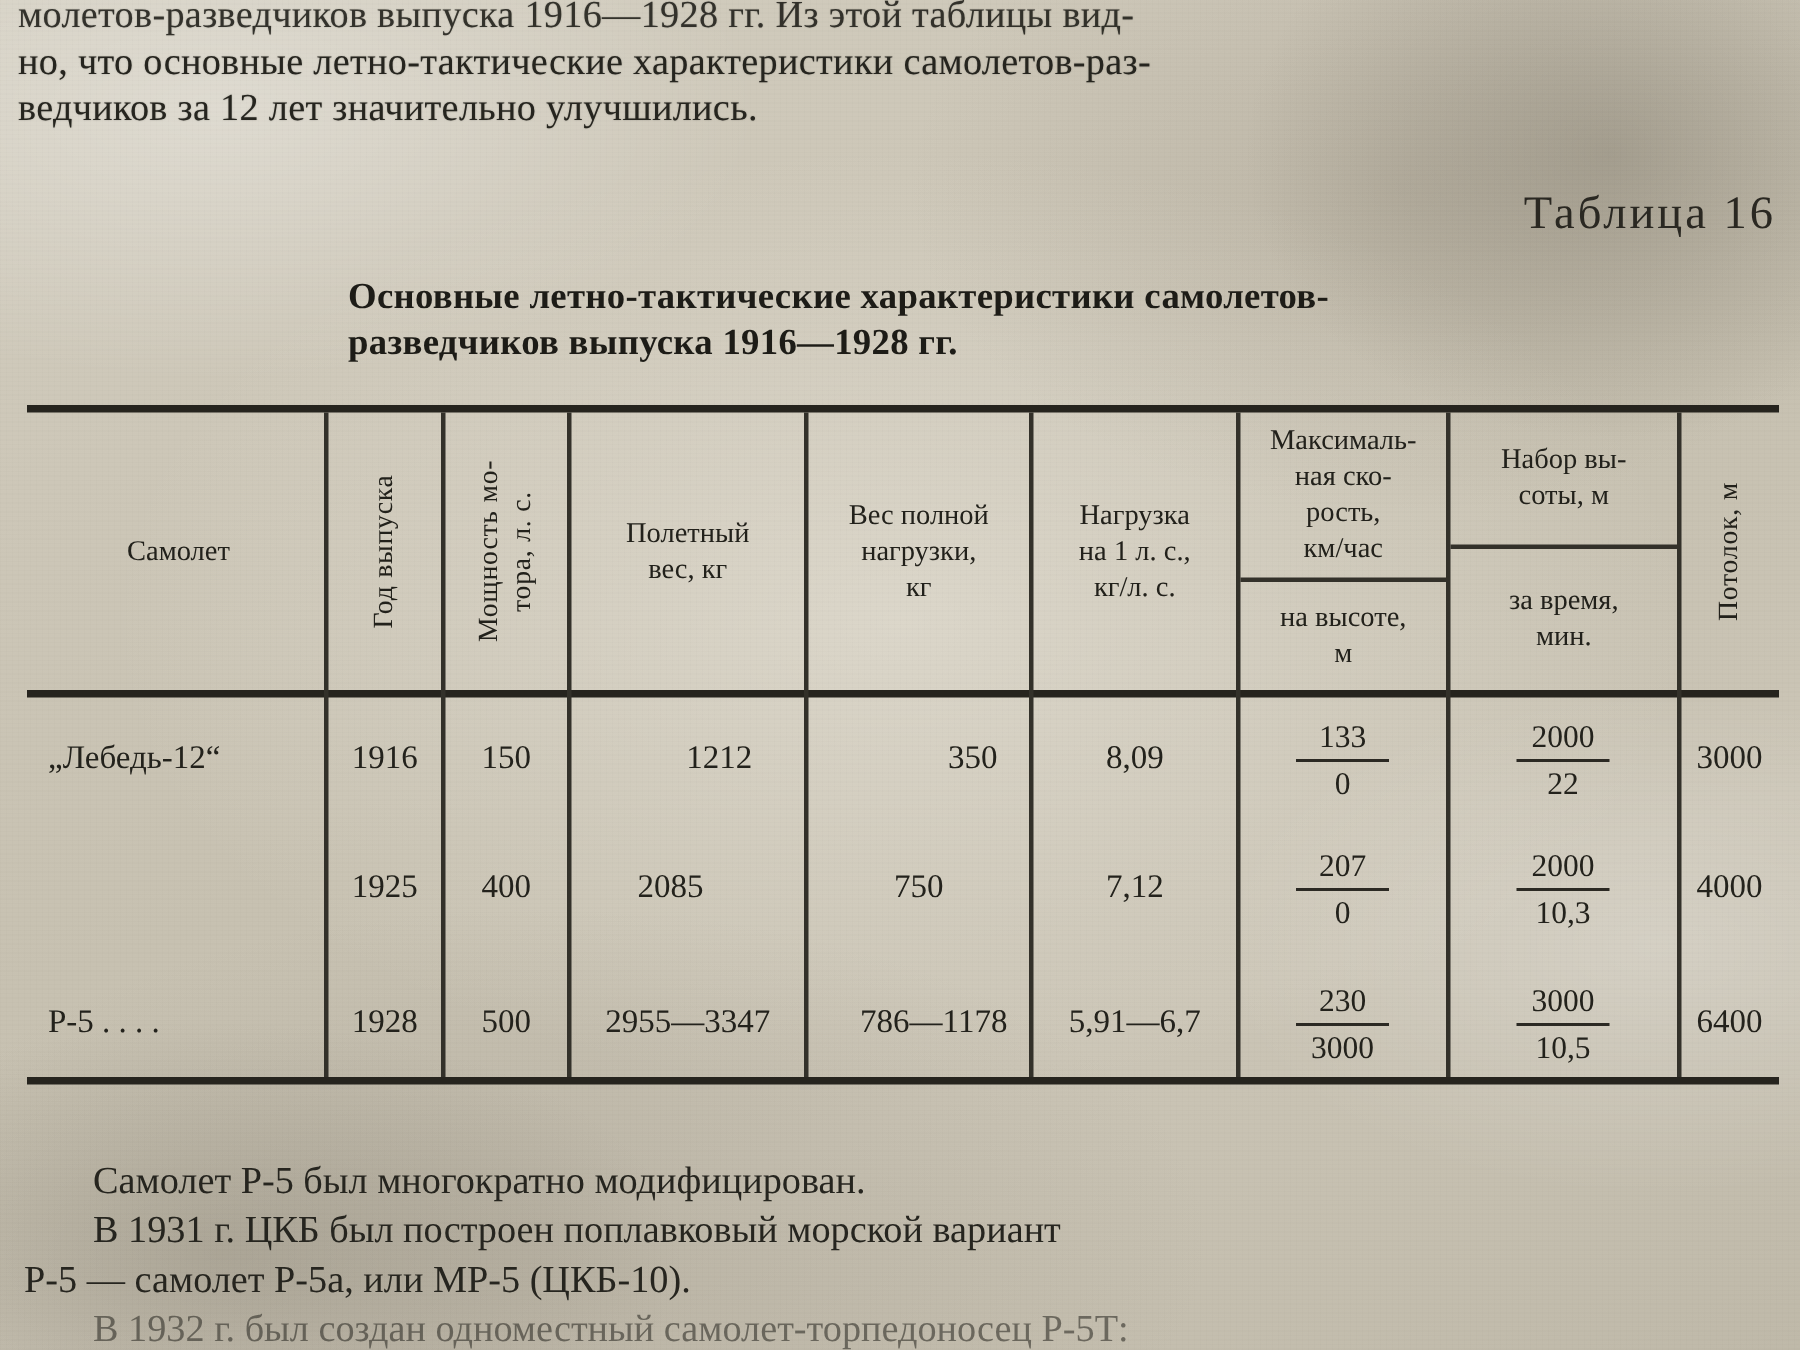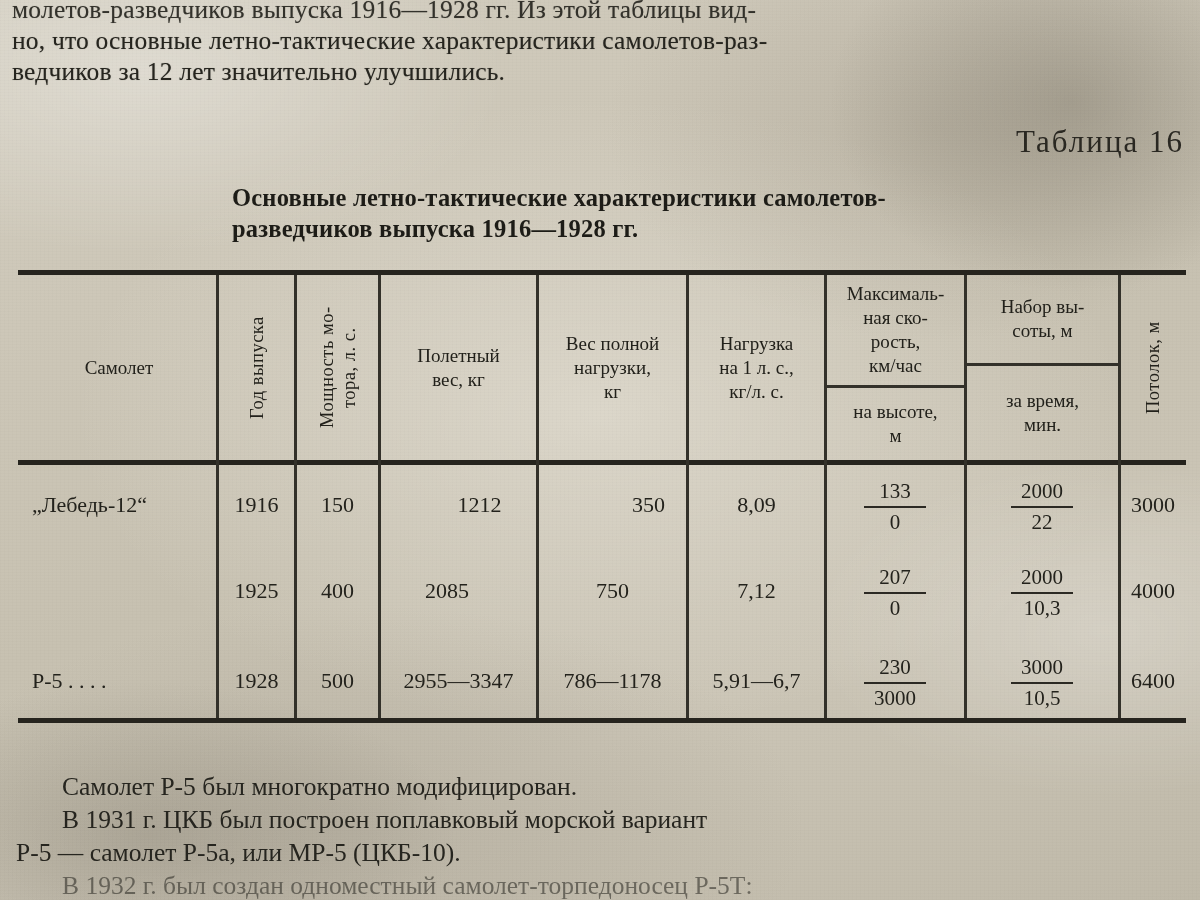--- a/index.html
+++ b/index.html
@@ -300,21 +300,21 @@
         <span class="num">2000</span>
         <span class="bar"></span>
         <span class="den">10,3</span>
       </div>
       <div class="bcell" style="left:1103px; width:64px; top:301px;">4000</div>
 
       <div class="bcell left" style="left:4px;  width:194px; top:391px;">Р-5 . . . .</div>
       <div class="bcell" style="left:201px; width:75px;  top:391px;">1928</div>
       <div class="bcell" style="left:279px; width:81px;  top:391px;">500</div>
       <div class="bcell" style="left:361px; width:159px; top:391px;">2955—3347</div>
-      <div class="bcell" style="left:519px; width:151px; top:391px;">786—1178</div>
+      <div class="bcell" style="left:519px; width:151px; top:391px;padding-left:10px;">786—1178</div>
       <div class="bcell" style="left:669px; width:139px; top:391px;">5,91—6,7</div>
       <div class="frac" style="left:834px; top:381px;">
         <span class="num">230</span>
         <span class="bar"></span>
         <span class="den">3000</span>
       </div>
       <div class="frac" style="left:981px; top:381px;">
         <span class="num">3000</span>
         <span class="bar"></span>
         <span class="den">10,5</span>

